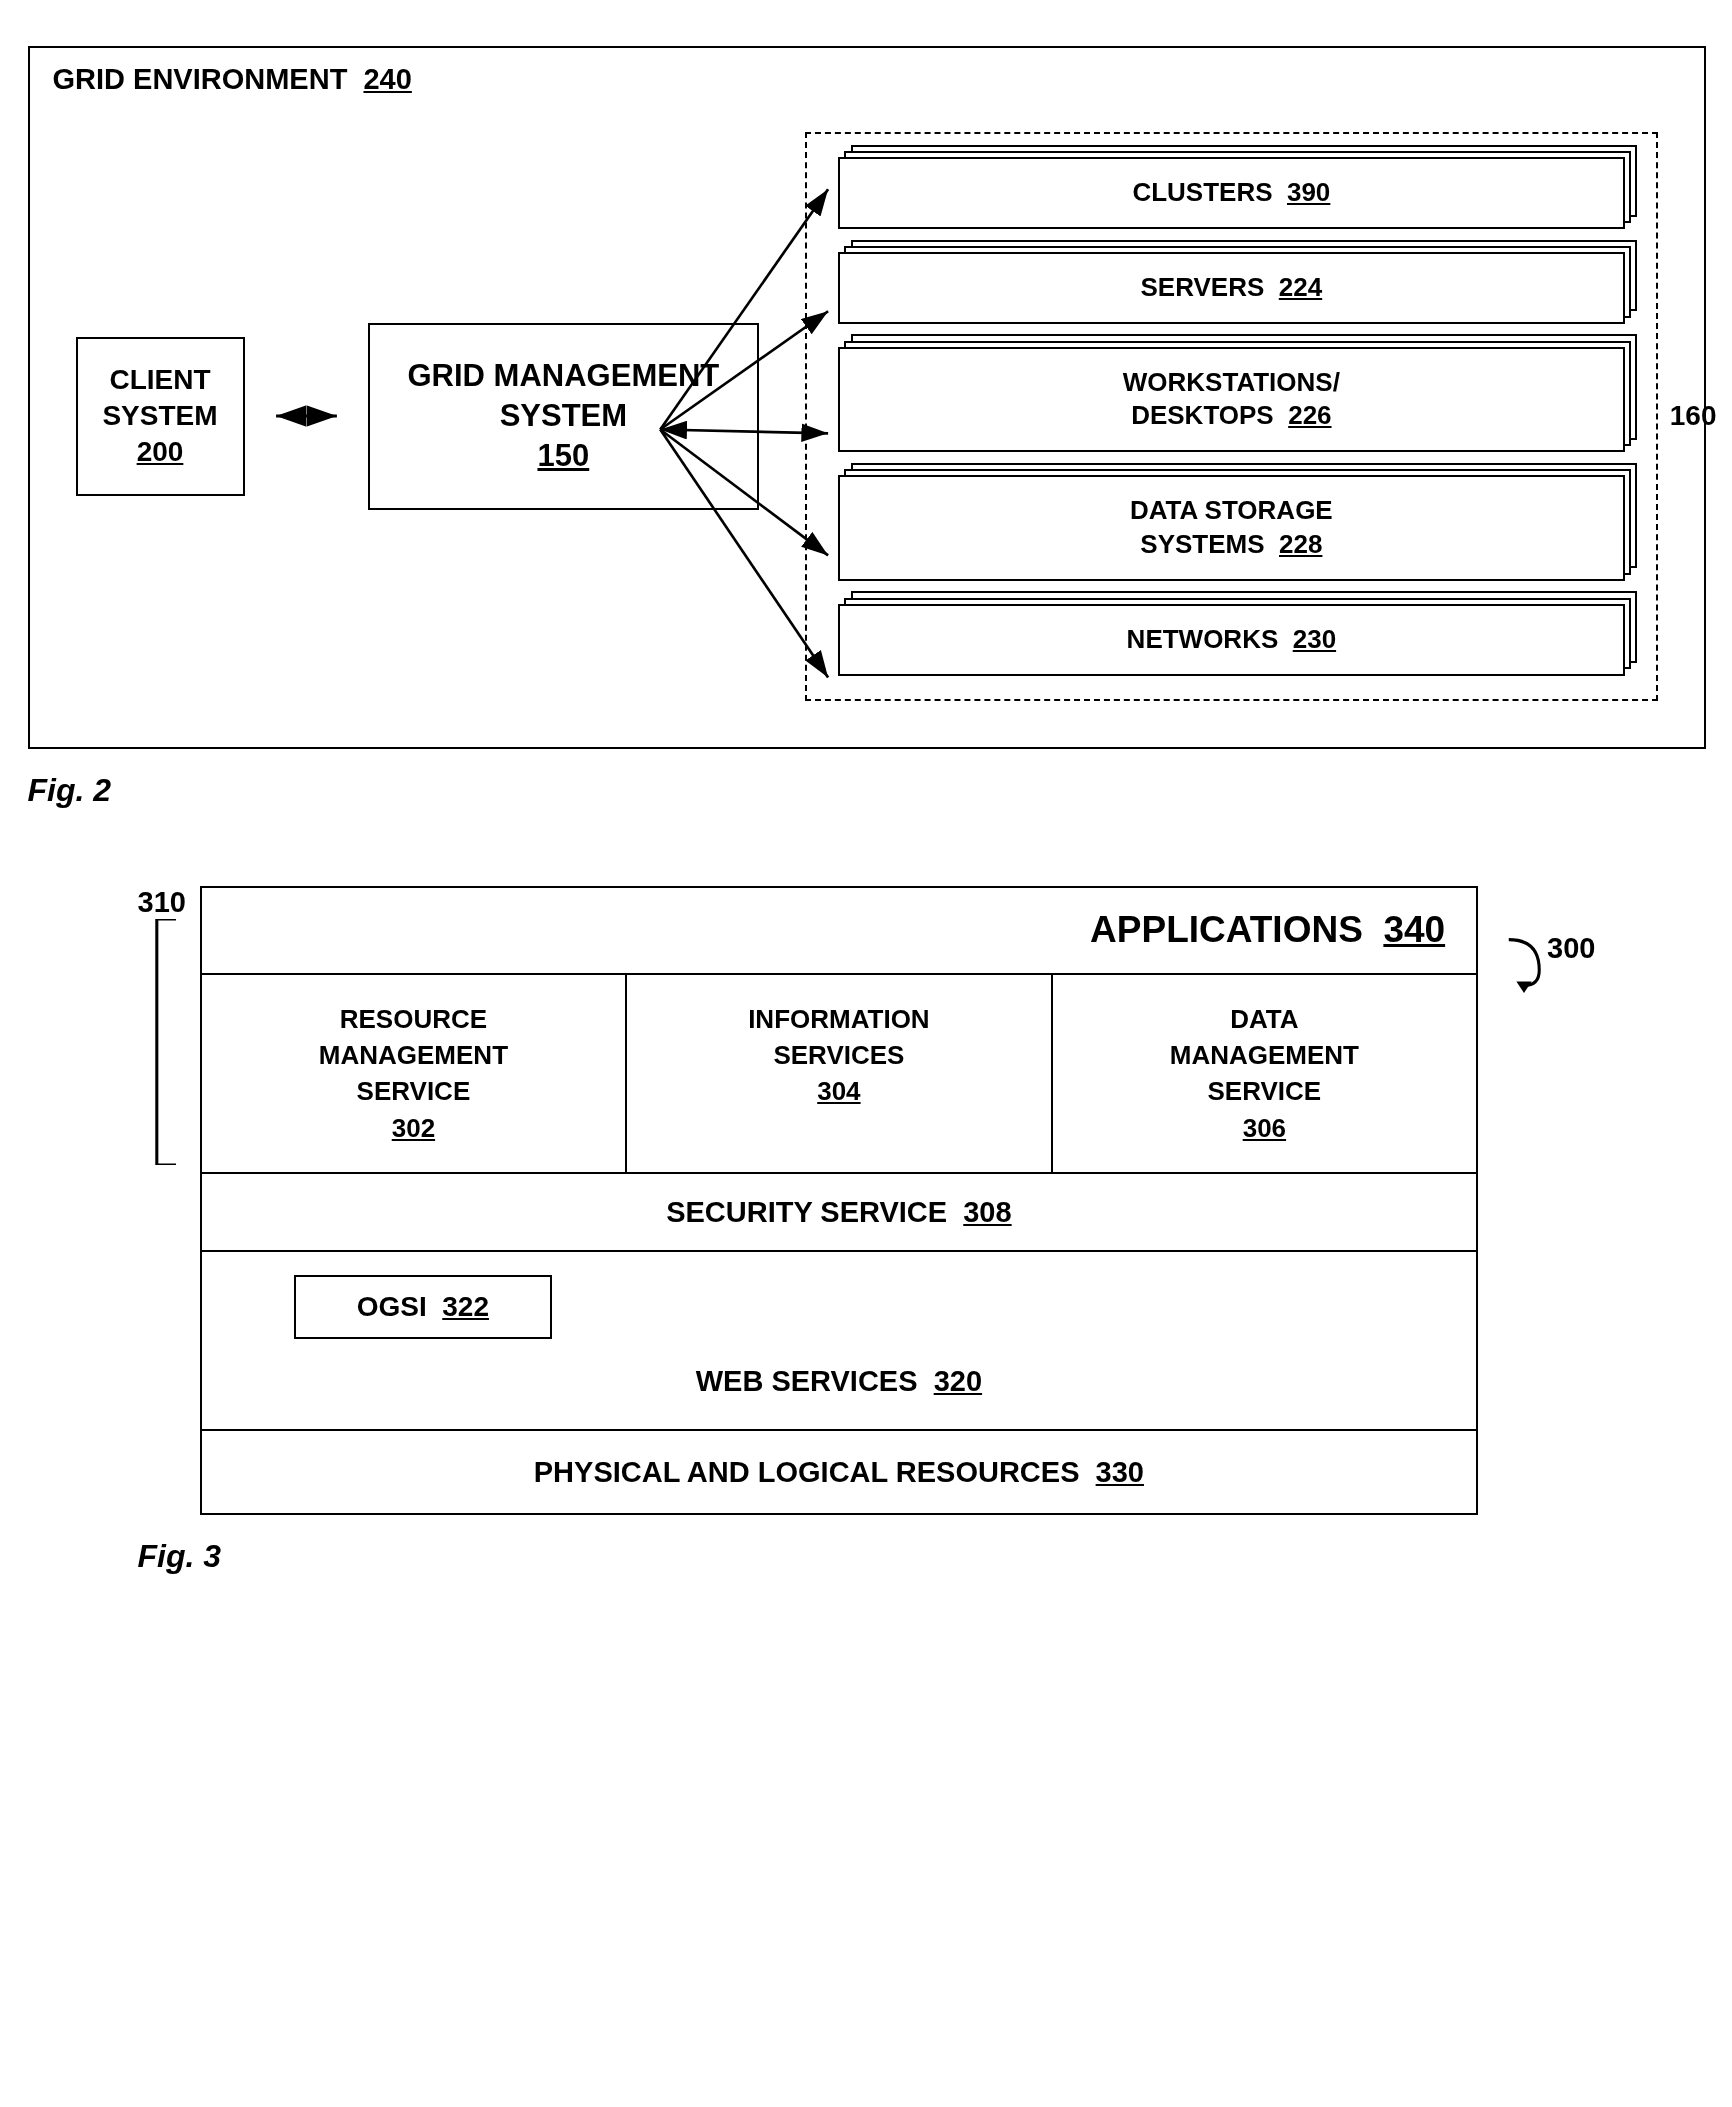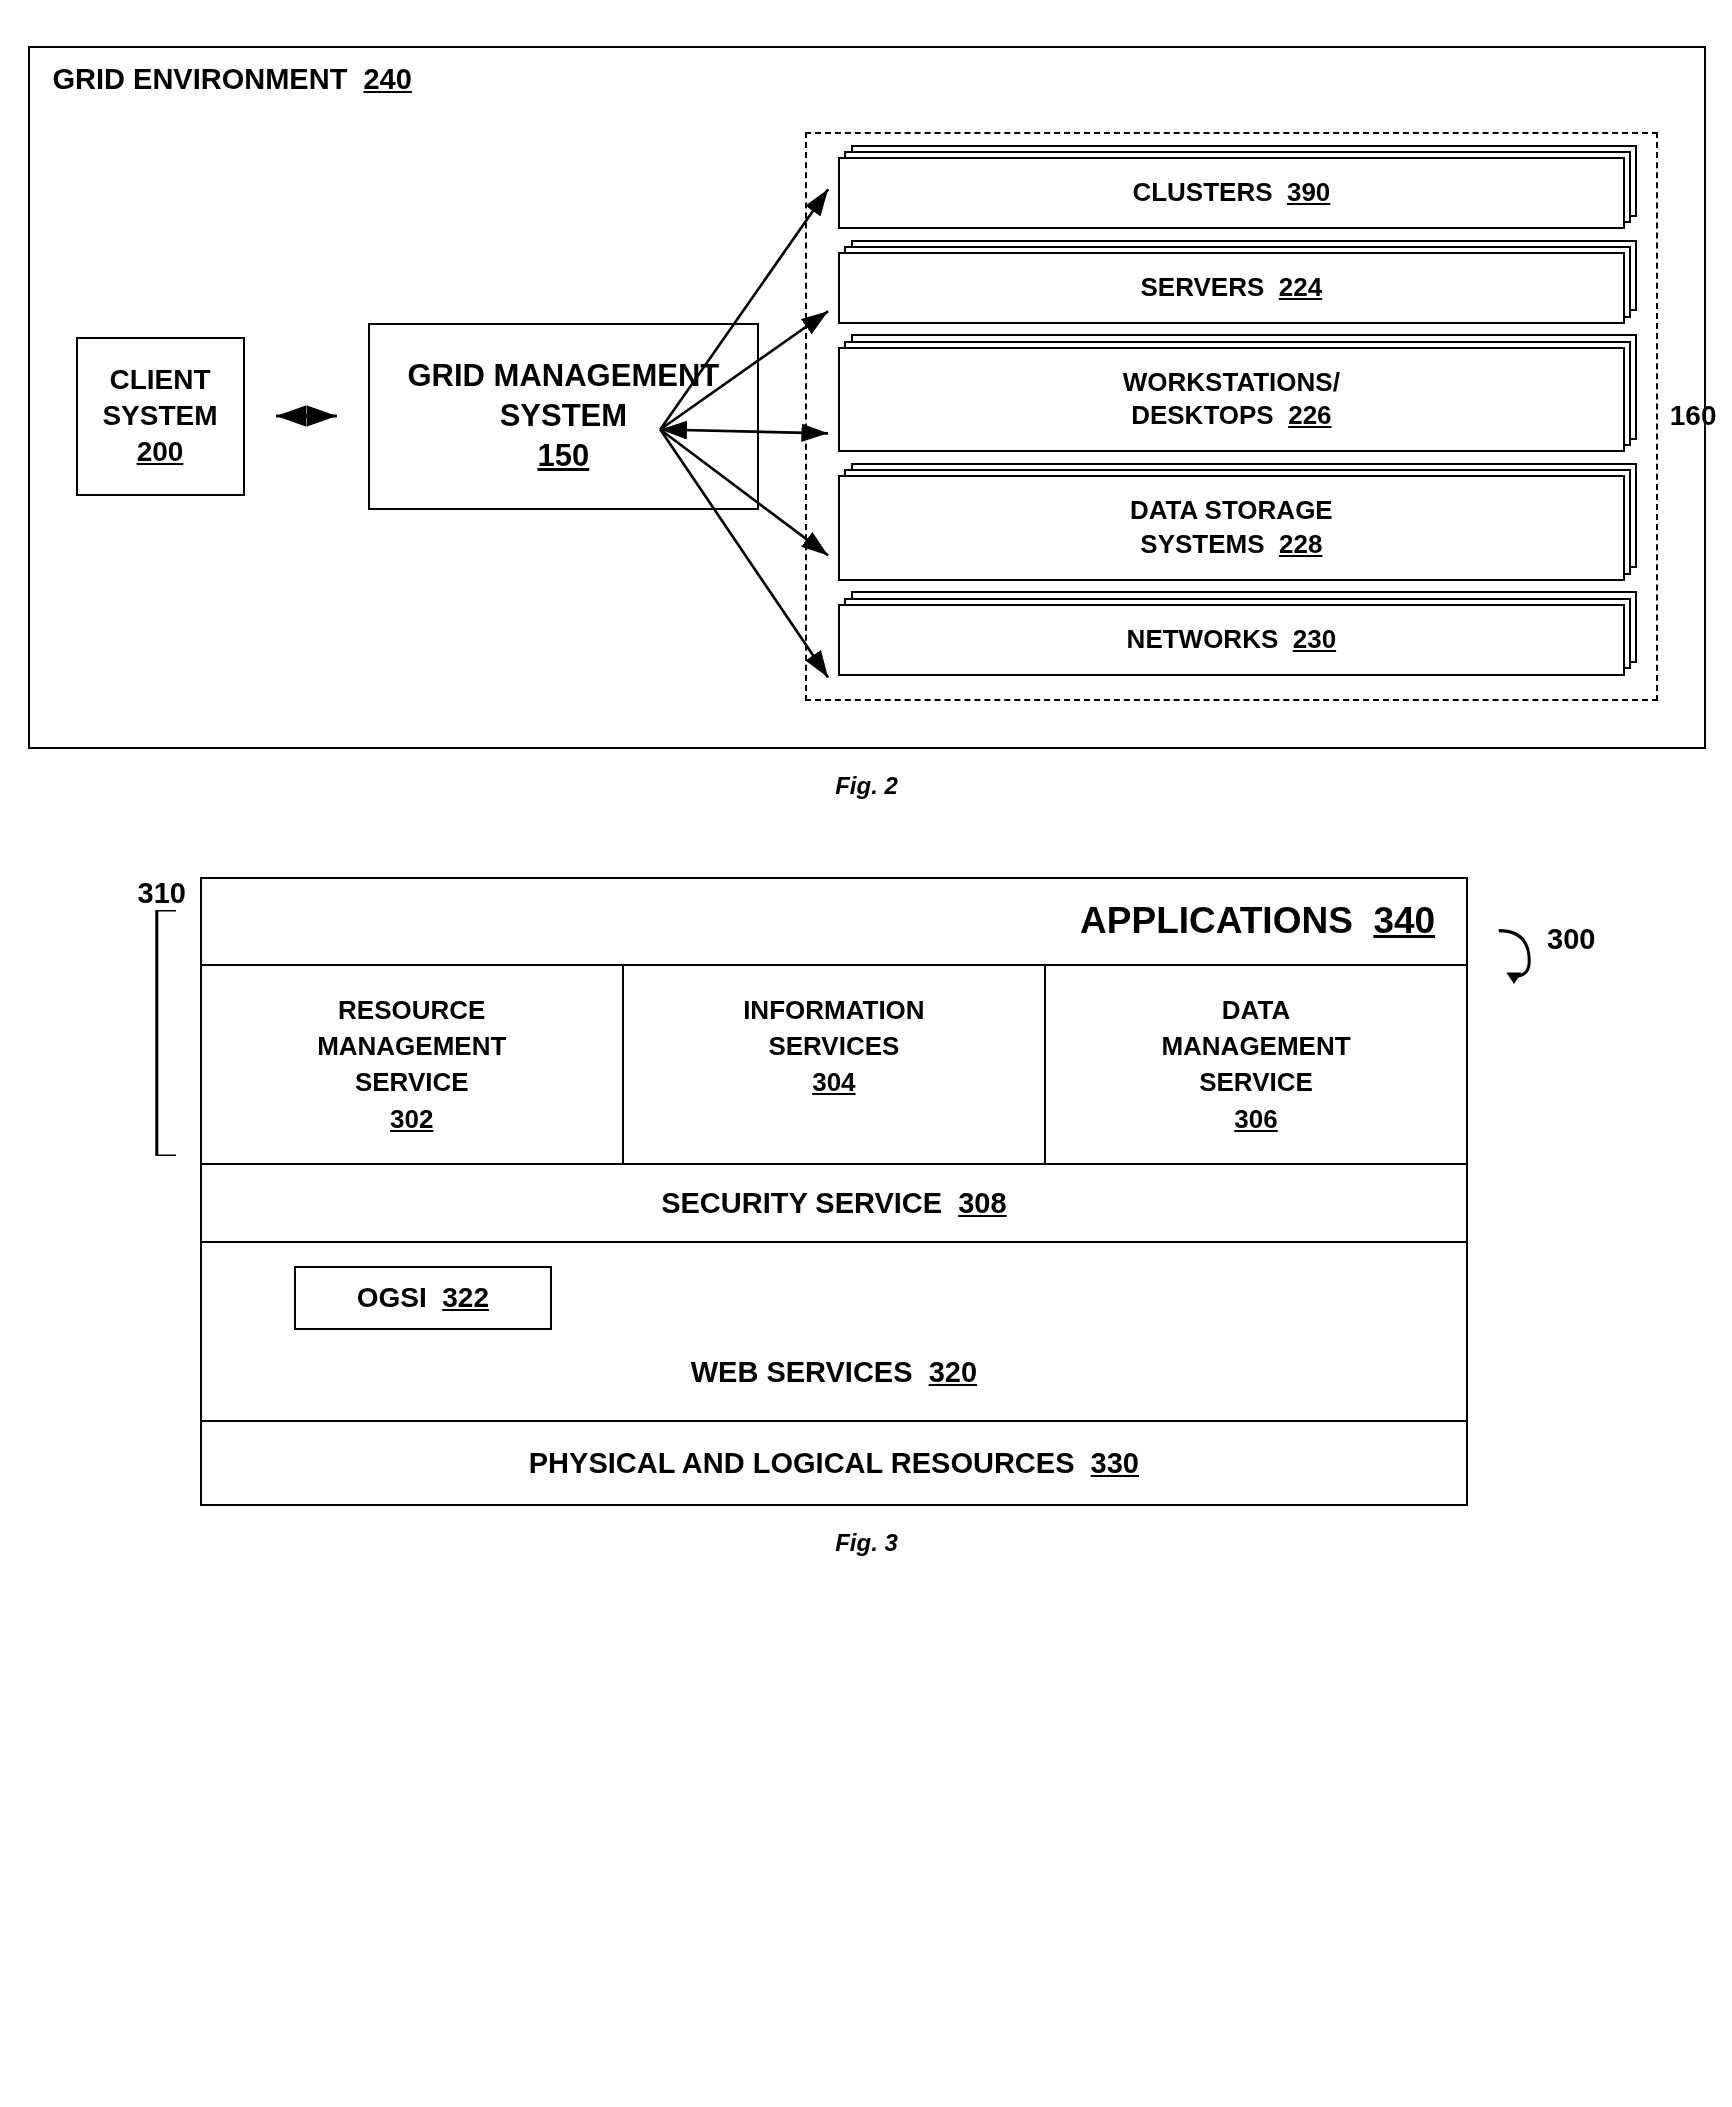--- a/index.html
+++ b/index.html
@@ -134,22 +134,22 @@
       position: absolute;
       right: -61px;
       top: 50%;
       transform: translateY(-50%);
       font-size: 28px;
       font-weight: bold;
     }
 
     
     .fig-caption {
-      text-align: center;
-      font-size: 24px;
+      text-align: left;
+      font-size: 32px;
       font-style: italic;
       font-weight: bold;
       margin-top: 23px;
     }
 
     
     .fig3-container {
       width: 1458px;
       margin-top: 31px;
     }
@@ -399,20 +399,20 @@
         </div>
 
       </div>
     </div>
 
     <div style="display:flex;align-items:flex-start;padding-top:46px;margin-left:23px;flex-shrink:0;">
       <svg width="46" height="61" viewBox="0 0 60 80">
         <path d="M 10 10 Q 50 10 50 50 Q 50 70 30 70" stroke="#000" stroke-width="4" fill="none"></path>
         <polygon points="20 65, 30 80, 40 65" fill="#000"></polygon>
       </svg>
-      <span style="font-size:29px;font-weight:bold;margin-left:10px;">300</span>
+      <span style="font-size:29px;font-weight:bold;">300</span>
     </div>
 
   </div>
 
   <div class="fig-caption">Fig. 3</div>
 </div>
 
 
 </body></html>

